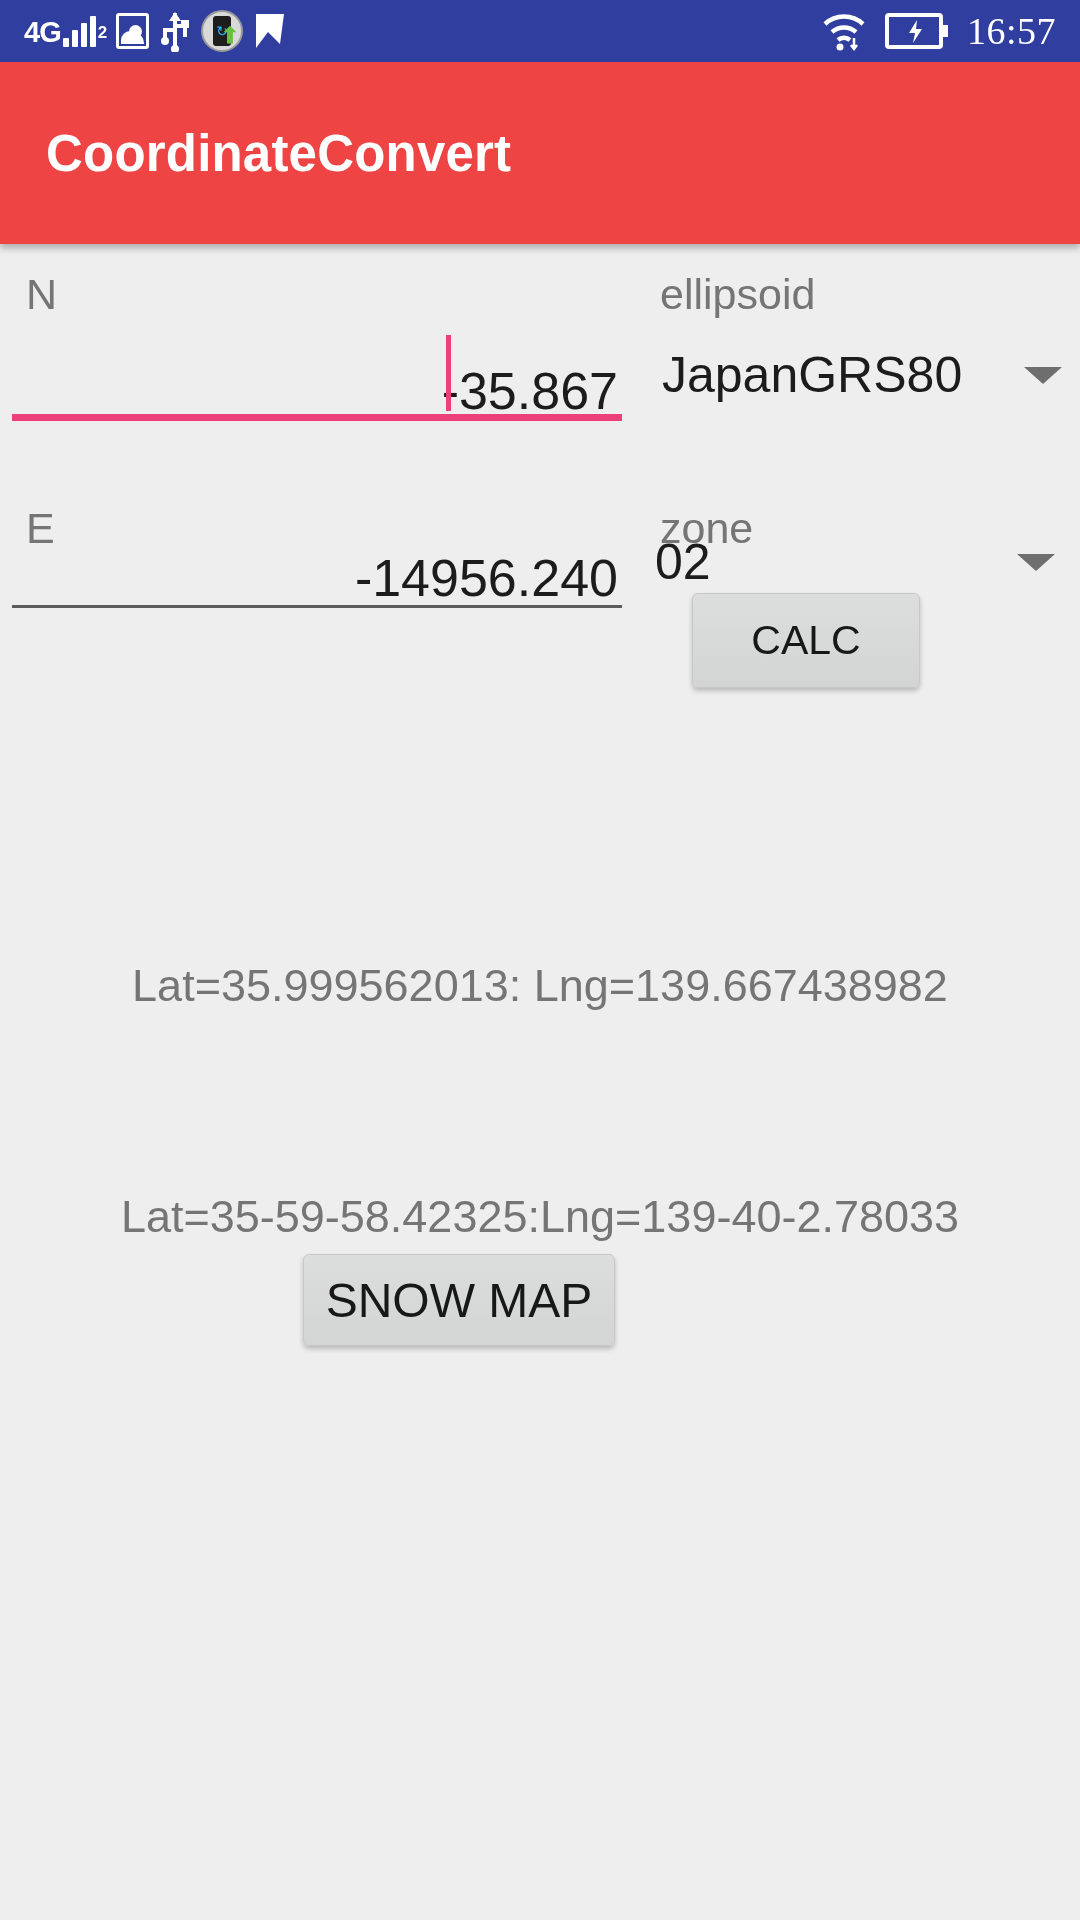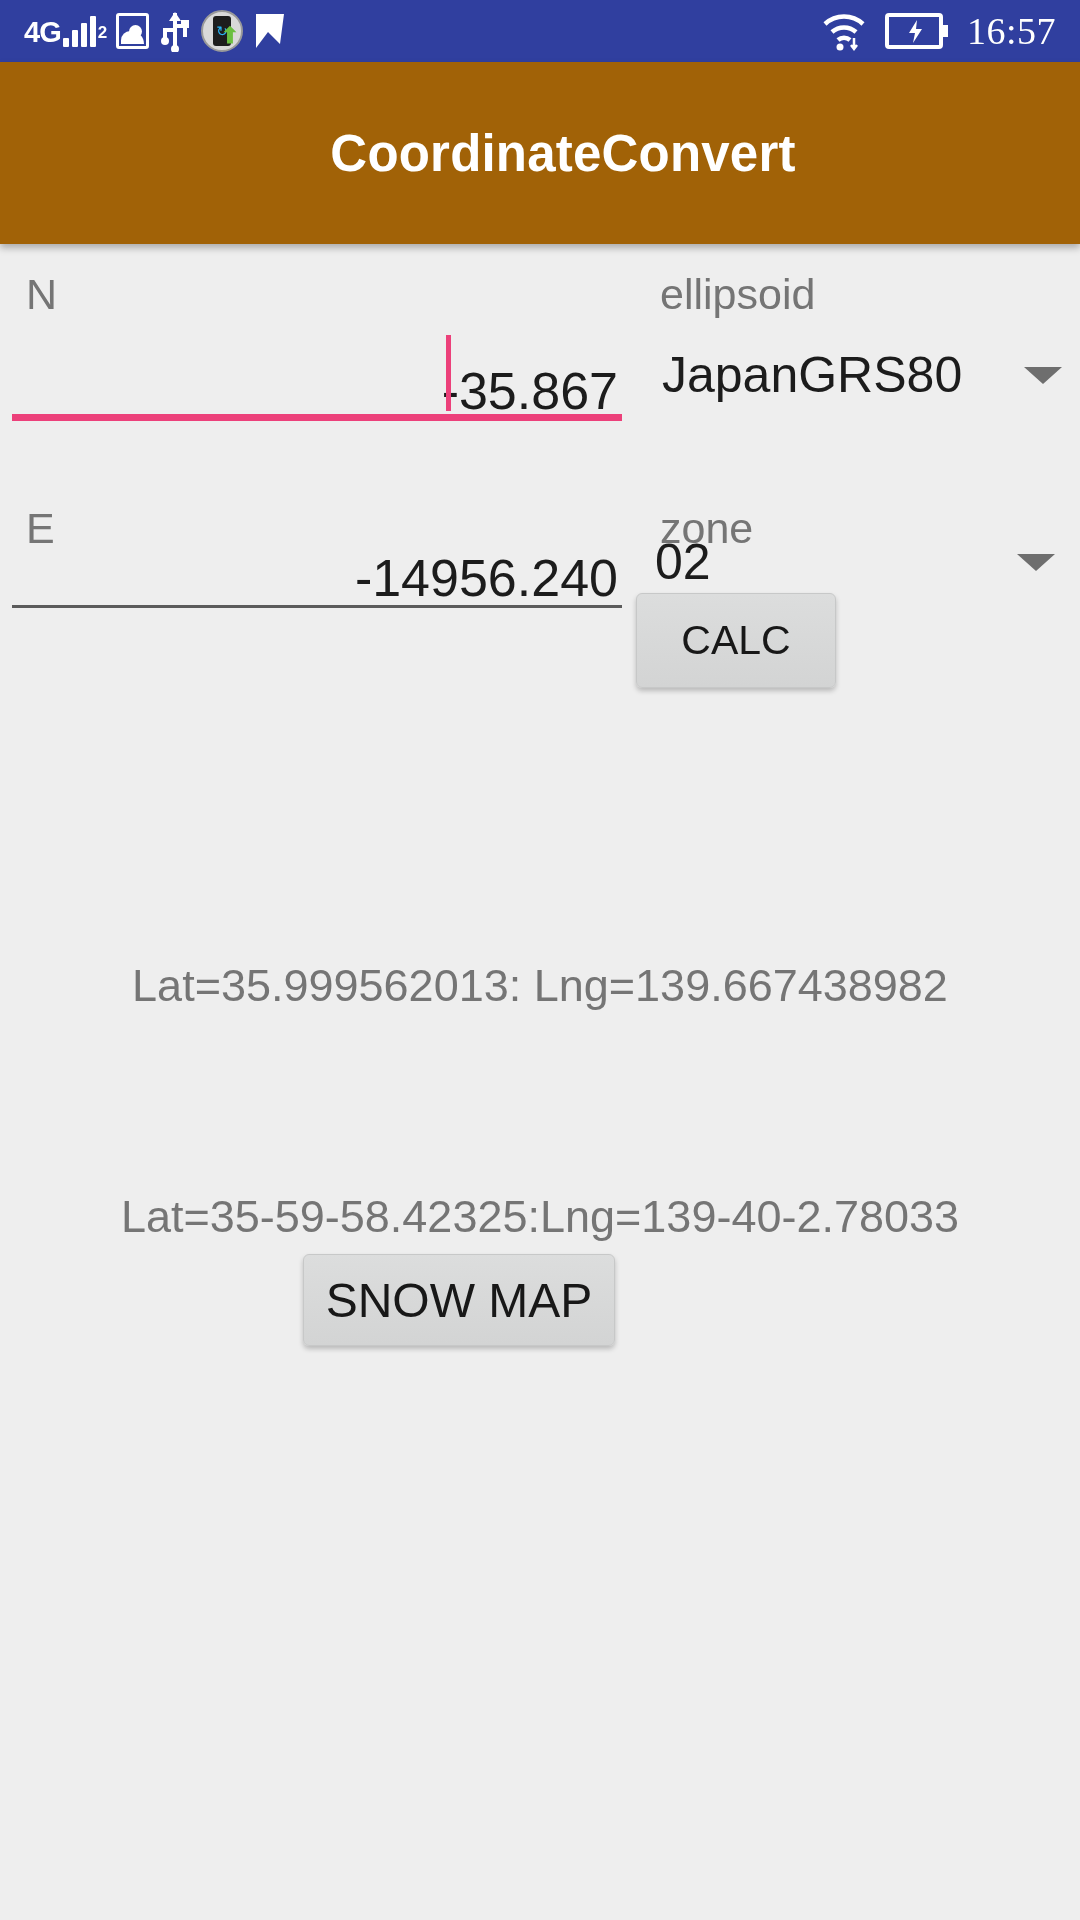--- a/index.html
+++ b/index.html
@@ -59,24 +59,23 @@
     position:absolute; right:2px; bottom:3px; color:#6abf40; font-size:22px; line-height:1;
     font-weight:bold;
   }
 
   .status-time { color: #fff; font-size: 38px; font-weight: 500; letter-spacing: 0.5px; font-family: Liberation Serif, serif; }
 
   
   .app-bar {
     position: absolute; top: 62px; left: 0;
     width: 1080px; height: 182px;
-    background: #a16207;
+    background: #ef4444;
     display: flex; align-items: center;
     box-shadow: 0 4px 7px rgba(0,0,0,0.28);
-    justify-content: center;
   }
   .app-title {
     color: #ffffff; font-size: 51px; font-weight: bold;
     padding-left: 46px; letter-spacing: 0.2px;
   }
 
   
   .content { position: absolute; top: 244px; left: 0; width: 1080px; height: 1676px; }
 
   .label {
@@ -223,21 +222,21 @@
   <div class="field plain" style="left:12px; top:272px; width:610px; height:92px;">
     <div class="value">-14956.240</div>
     <div class="underline"></div>
   </div>
 
   <div class="spinner" style="left:655px; top:272px; width:410px; height:92px;">
     <div class="sel">02</div>
     <div class="caret-down" style="right:10px; top:38px;"></div>
   </div>
 
-  <div class="btn btn-calc" style="top:349px; left:636px; width:200px; height:95px;">
+  <div class="btn btn-calc" style="top:349px; left:692px; width:228px; height:95px;">
     <span>CALC</span>
   </div>
 
   <div class="result result-1">Lat=35.999562013: Lng=139.667438982</div>
   <div class="result result-2">Lat=35-59-58.42325:Lng=139-40-2.78033</div>
 
   <div class="btn btn-snow" style="top:1010px; left:303px; width:312px; height:92px;">
     <span>SNOW MAP</span>
   </div>
 

